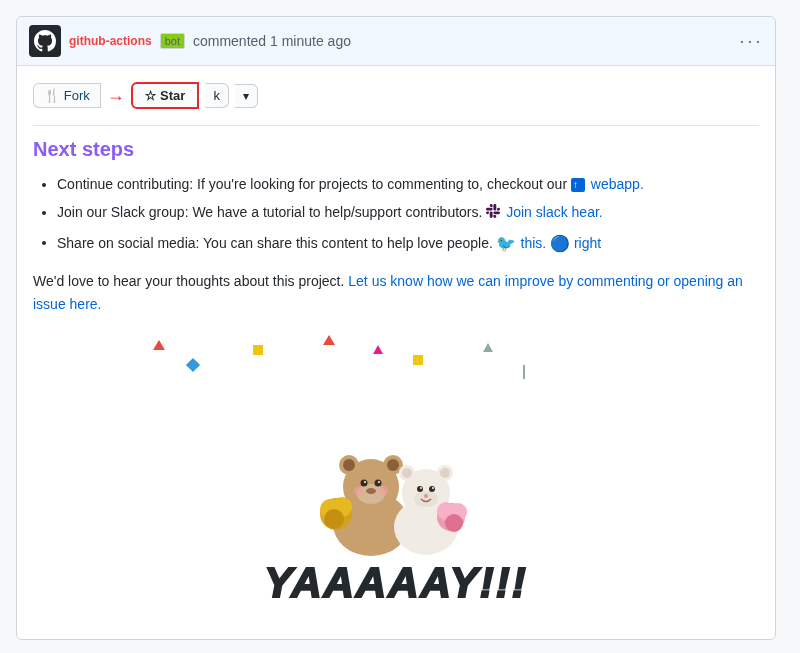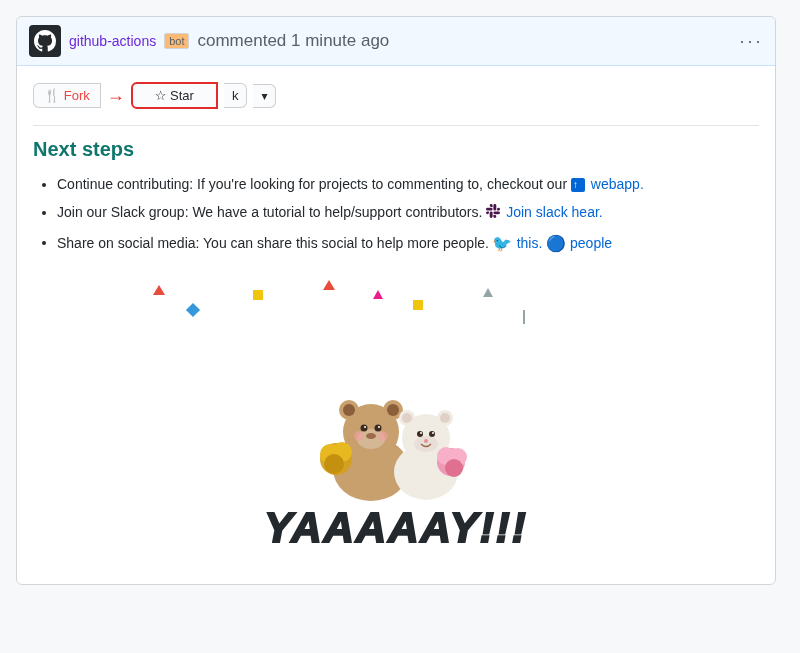--- a/index.html
+++ b/index.html
@@ -45,37 +45,37 @@
       flex-shrink: 0;
     }
 
     .github-avatar svg {
       fill: white;
       width: 22px;
       height: 22px;
     }
 
     .comment-author {
-      font-weight: 400;
-      color: #6d28d9;
-      font-size: 14px;
+      font-weight: 700;
+      color: #ef4444;
+      font-size: 12px;
     }
 
     .comment-bot-badge {
-      background: #fdba74;
+      background: #84cc16;
       border: 1px solid #d1d5da;
       border-radius: 2px;
       padding: 1px 4px;
       font-size: 11px;
       color: #586069;
     }
 
     .comment-meta {
       color: #586069;
-      font-size: 17px;
+      font-size: 14px;
     }
 
     .comment-menu {
       color: #586069;
       font-size: 18px;
       cursor: pointer;
       letter-spacing: 2px;
     }
 
     .comment-body {
@@ -103,36 +103,36 @@
 
     .btn-fork {
       display: flex;
       align-items: center;
       gap: 4px;
       background: #fafbfc;
       border: 1px solid rgba(27,31,35,0.2);
       border-radius: 6px 0 0 6px;
       padding: 4px 10px;
       font-size: 13px;
-      color: #ef4444;
+      color: #0c4a6e;
       cursor: pointer;
     }
 
     .btn-star {
       display: flex;
       align-items: center;
       gap: 4px;
       background: #fafbfc;
       border: 2px solid #e22b2b;
       border-radius: 6px 0 0 6px;
-      padding: 4px 22px;
+      padding: 4px 12px;
       font-size: 13px;
       color: #24292e;
       cursor: pointer;
-      font-weight: 400;
+      font-weight: 700;
     }
 
     .btn-count {
       background: #fafbfc;
       border: 1px solid rgba(27,31,35,0.2);
       border-left: none;
       border-radius: 0 6px 6px 0;
       padding: 4px 8px;
       font-size: 13px;
       color: #24292e;
@@ -158,21 +158,21 @@
 
     .section-divider {
       border: none;
       border-top: 1px solid #e1e4e8;
       margin: 12px 0;
     }
 
     .next-steps-title {
       font-size: 20px;
       font-weight: 600;
-      color: #0f766e;
+      color: #8b5cf6;
       margin-bottom: 12px;
     }
 
     .steps-list {
       list-style: disc;
       padding-left: 24px;
       margin-bottom: 14px;
     }
 
     .steps-list li {
@@ -302,28 +302,31 @@
         <span>Join our Slack group: We have a tutorial to help/support contributors. </span>
         <span style="display:inline-block;vertical-align:middle;margin-right:2px;">
           <svg width="14" height="14" viewBox="0 0 24 24" xmlns="http://www.w3.org/2000/svg">
             <path d="M5.042 15.165a2.528 2.528 0 0 1-2.52 2.523A2.528 2.528 0 0 1 0 15.165a2.527 2.527 0 0 1 2.522-2.52h2.52v2.52zM6.313 15.165a2.527 2.527 0 0 1 2.521-2.52 2.527 2.527 0 0 1 2.521 2.52v6.313A2.528 2.528 0 0 1 8.834 24a2.528 2.528 0 0 1-2.521-2.522v-6.313zM8.834 5.042a2.528 2.528 0 0 1-2.521-2.52A2.528 2.528 0 0 1 8.834 0a2.528 2.528 0 0 1 2.521 2.522v2.52H8.834zM8.834 6.313a2.528 2.528 0 0 1 2.521 2.521 2.528 2.528 0 0 1-2.521 2.521H2.522A2.528 2.528 0 0 1 0 8.834a2.528 2.528 0 0 1 2.522-2.521h6.312zM18.956 8.834a2.528 2.528 0 0 1 2.522-2.521A2.528 2.528 0 0 1 24 8.834a2.528 2.528 0 0 1-2.522 2.521h-2.522V8.834zM17.688 8.834a2.528 2.528 0 0 1-2.523 2.521 2.527 2.527 0 0 1-2.52-2.521V2.522A2.527 2.527 0 0 1 15.165 0a2.528 2.528 0 0 1 2.523 2.522v6.312zM15.165 18.956a2.528 2.528 0 0 1 2.523 2.522A2.528 2.528 0 0 1 15.165 24a2.527 2.527 0 0 1-2.52-2.522v-2.522h2.52zM15.165 17.688a2.527 2.527 0 0 1-2.52-2.523 2.526 2.526 0 0 1 2.52-2.52h6.313A2.527 2.527 0 0 1 24 15.165a2.528 2.528 0 0 1-2.522 2.523h-6.313z" fill="#4A154B"></path>
           </svg>
         </span>
         <a href="#" class="link-blue">Join slack hear.</a>
       </li>
 
       <li>
-        <span>Share on social media: You can share this social to help more people. </span>
+        <span>Share on social media: You can share this content to help love people. </span>
         <span class="twitter-icon">🐦</span>
         <a href="#" class="link-blue"> this.</a>
         <span class="facebook-icon"> 🔵</span>
-        <a href="#" class="link-blue"> people</a>
+        <a href="#" class="link-blue"> right</a>
       </li>
     </ul>
 
+    <p class="thoughts-text">
+      <span>We'd love to hear your thoughts about this project. </span><a href="#" class="link-blue">Let us know how we can improve by commenting or opening an issue here.</a>
+    </p>
 
     <div class="confetti-area">
 
       <div style="position:absolute;left:120px;top:15px;width:0;height:0;border-left:6px solid transparent;border-right:6px solid transparent;border-bottom:10px solid #e74c3c;"></div>
       <div style="position:absolute;left:290px;top:10px;width:0;height:0;border-left:6px solid transparent;border-right:6px solid transparent;border-bottom:10px solid #e74c3c;"></div>
       <div style="position:absolute;left:340px;top:20px;width:0;height:0;border-left:5px solid transparent;border-right:5px solid transparent;border-bottom:9px solid #e91e8c;"></div>
       <div style="position:absolute;left:155px;top:35px;width:10px;height:10px;background:#3498db;transform:rotate(45deg);"></div>
       <div style="position:absolute;left:220px;top:20px;width:10px;height:10px;background:#f1c40f;"></div>
       <div style="position:absolute;left:380px;top:30px;width:10px;height:10px;background:#f1c40f;"></div>
       <div style="position:absolute;left:450px;top:18px;width:0;height:0;border-left:5px solid transparent;border-right:5px solid transparent;border-bottom:9px solid #95a5a6;"></div>

